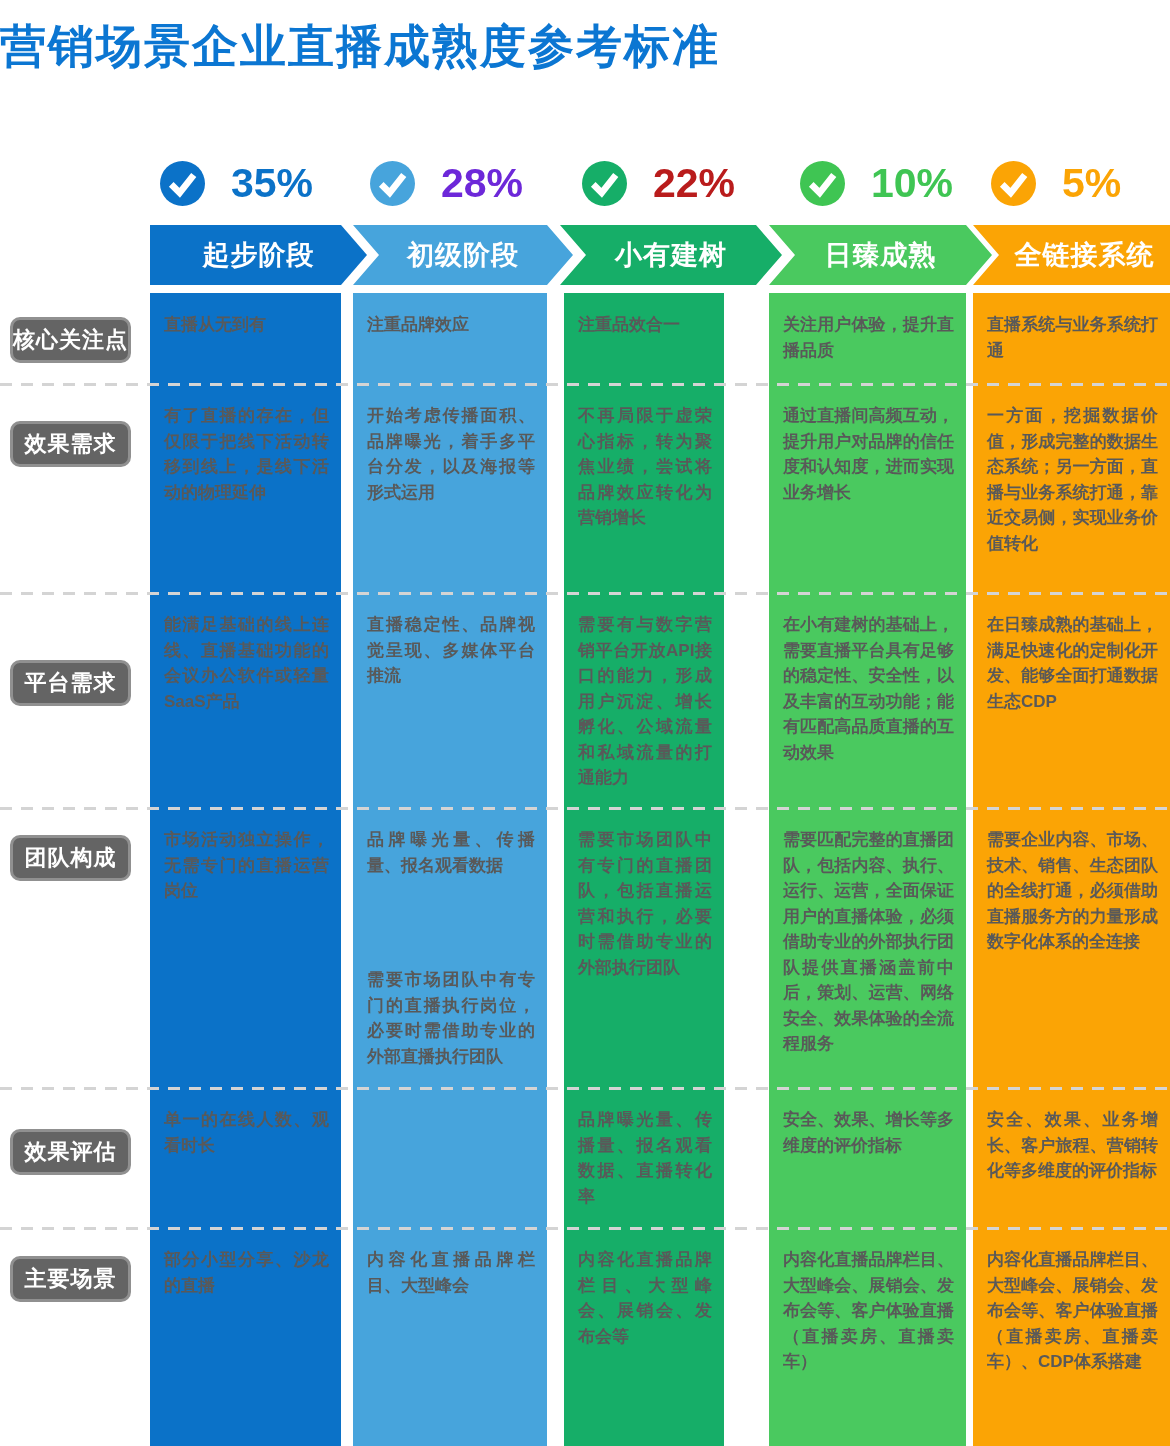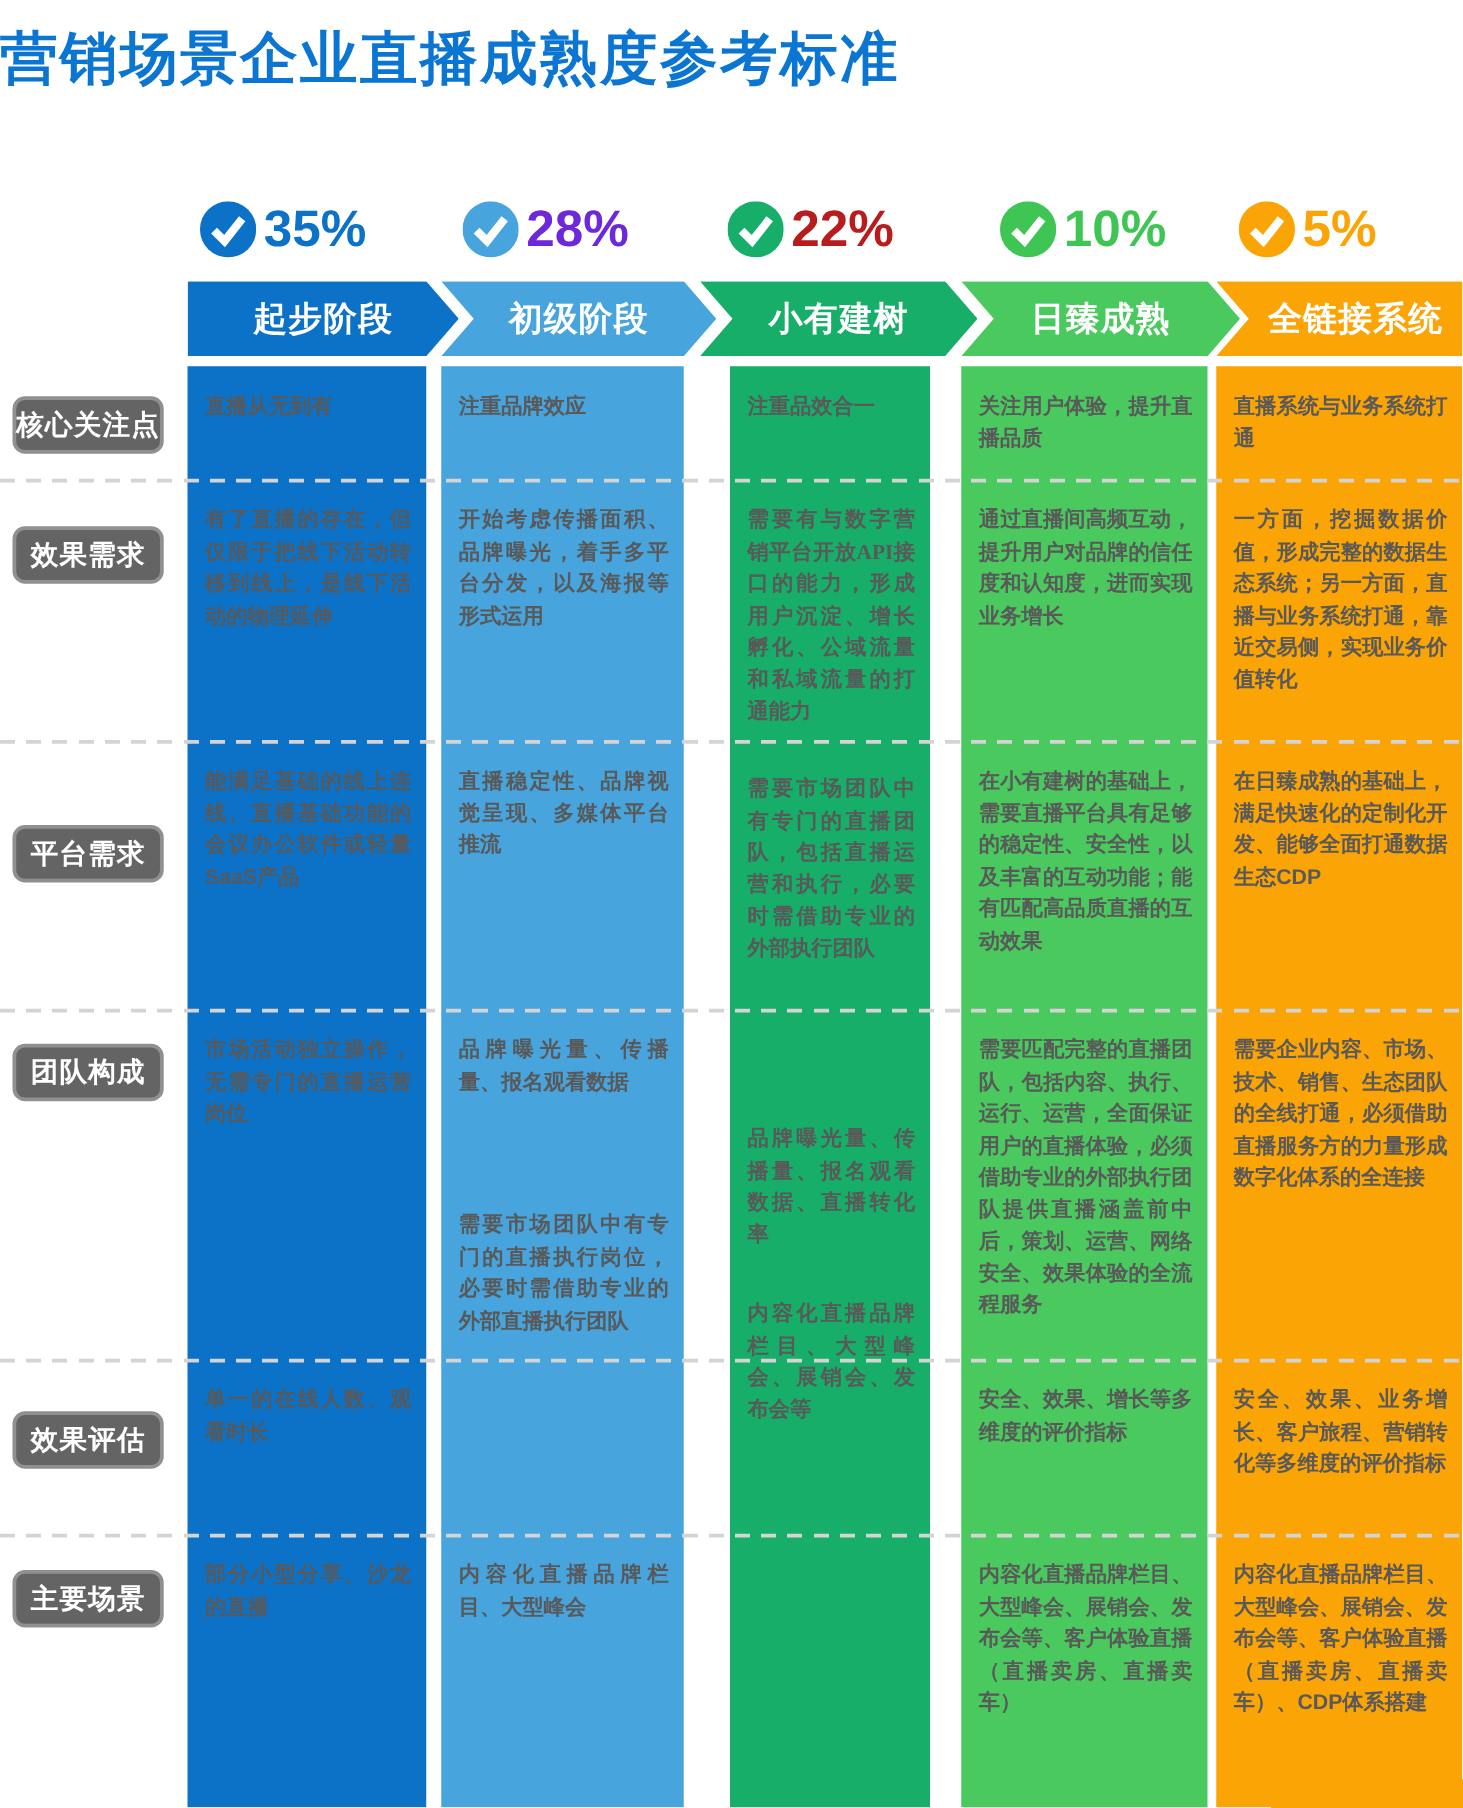--- a/index.html
+++ b/index.html
@@ -10,30 +10,30 @@
     background:#ffffff;
     font-family:"Liberation Sans","DejaVu Sans",sans-serif;
   }
   .page-title{
     position:absolute;top:16px;left:0;width:100%;
     font-size:46px;font-weight:bold;
     color:#0B76D2;letter-spacing:2px;white-space:nowrap;
   }
   
   .cx1{left:150px;width:191px;} .cx2{left:353px;width:194px;}
-  .cx3{left:584px;width:160px;font-family:Liberation Serif, serif;} .cx4{left:769px;width:197px;}
+  .cx3{left:564px;width:160px;} .cx4{left:769px;width:197px;}
   .cx5{left:973px;width:197px;}
   .bg1{background:#0B72C8;} .bg2{background:#47A4DC;}
   .bg3{background:#16AE68;} .bg4{background:#4AC95F;} .bg5{background:#FBA405;}
   .fg1{color:#0B72C8;} .fg2{color:#6d28d9;}
   .fg3{color:#b91c1c;} .fg4{color:#3FC553;} .fg5{color:#FBA405;}
 
   .badge{
     position:absolute;top:160px;height:46px;
-    display:flex;align-items:center;gap:6px;
+    display:flex;align-items:center;gap:26px;
   }
   .badge svg{width:45px;height:45px;display:block;}
   .pct{font-size:41px;font-weight:bold;line-height:1;}
 
   .arrow{
     position:absolute;top:225px;height:60px;
     display:flex;align-items:center;justify-content:center;
     color:#ffffff;font-size:27px;font-weight:bold;letter-spacing:1px;
   }
   .arrow.first{
@@ -140,20 +140,21 @@
   <div class="col cx2 bg2">
     <div class="cell r1">注重品牌效应</div>
     <div class="cell r2">开始考虑传播面积、品牌曝光，着手多平台分发，以及海报等形式运用</div>
     <div class="cell r3">直播稳定性、品牌视觉呈现、多媒体平台推流</div>
     <div class="cell r5">品牌曝光量、传播量、报名观看数据</div>
     <div class="cell r4">需要市场团队中有专门的直播执行岗位，必要时需借助专业的外部直播执行团队</div>
     <div class="cell r6">内容化直播品牌栏目、大型峰会</div>
   </div>
   <div class="col cx3 bg3">
     <div class="cell r1">注重品效合一</div>
+    <div class="cell r2">不再局限于虚荣心指标，转为聚焦业绩，尝试将品牌效应转化为营销增长</div>
     <div class="cell r3">需要有与数字营销平台开放API接口的能力，形成用户沉淀、增长孵化、公域流量和私域流量的打通能力</div>
     <div class="cell r4">需要市场团队中有专门的直播团队，包括直播运营和执行，必要时需借助专业的外部执行团队</div>
     <div class="cell r5">品牌曝光量、传播量、报名观看数据、直播转化率</div>
     <div class="cell r6">内容化直播品牌栏目、大型峰会、展销会、发布会等</div>
   </div>
   <div class="col cx4 bg4">
     <div class="cell r1">关注用户体验，提升直播品质</div>
     <div class="cell r2">通过直播间高频互动，提升用户对品牌的信任度和认知度，进而实现业务增长</div>
     <div class="cell r3">在小有建树的基础上，需要直播平台具有足够的稳定性、安全性，以及丰富的互动功能；能有匹配高品质直播的互动效果</div>
     <div class="cell r4">需要匹配完整的直播团队，包括内容、执行、运行、运营，全面保证用户的直播体验，必须借助专业的外部执行团队提供直播涵盖前中后，策划、运营、网络安全、效果体验的全流程服务</div>

